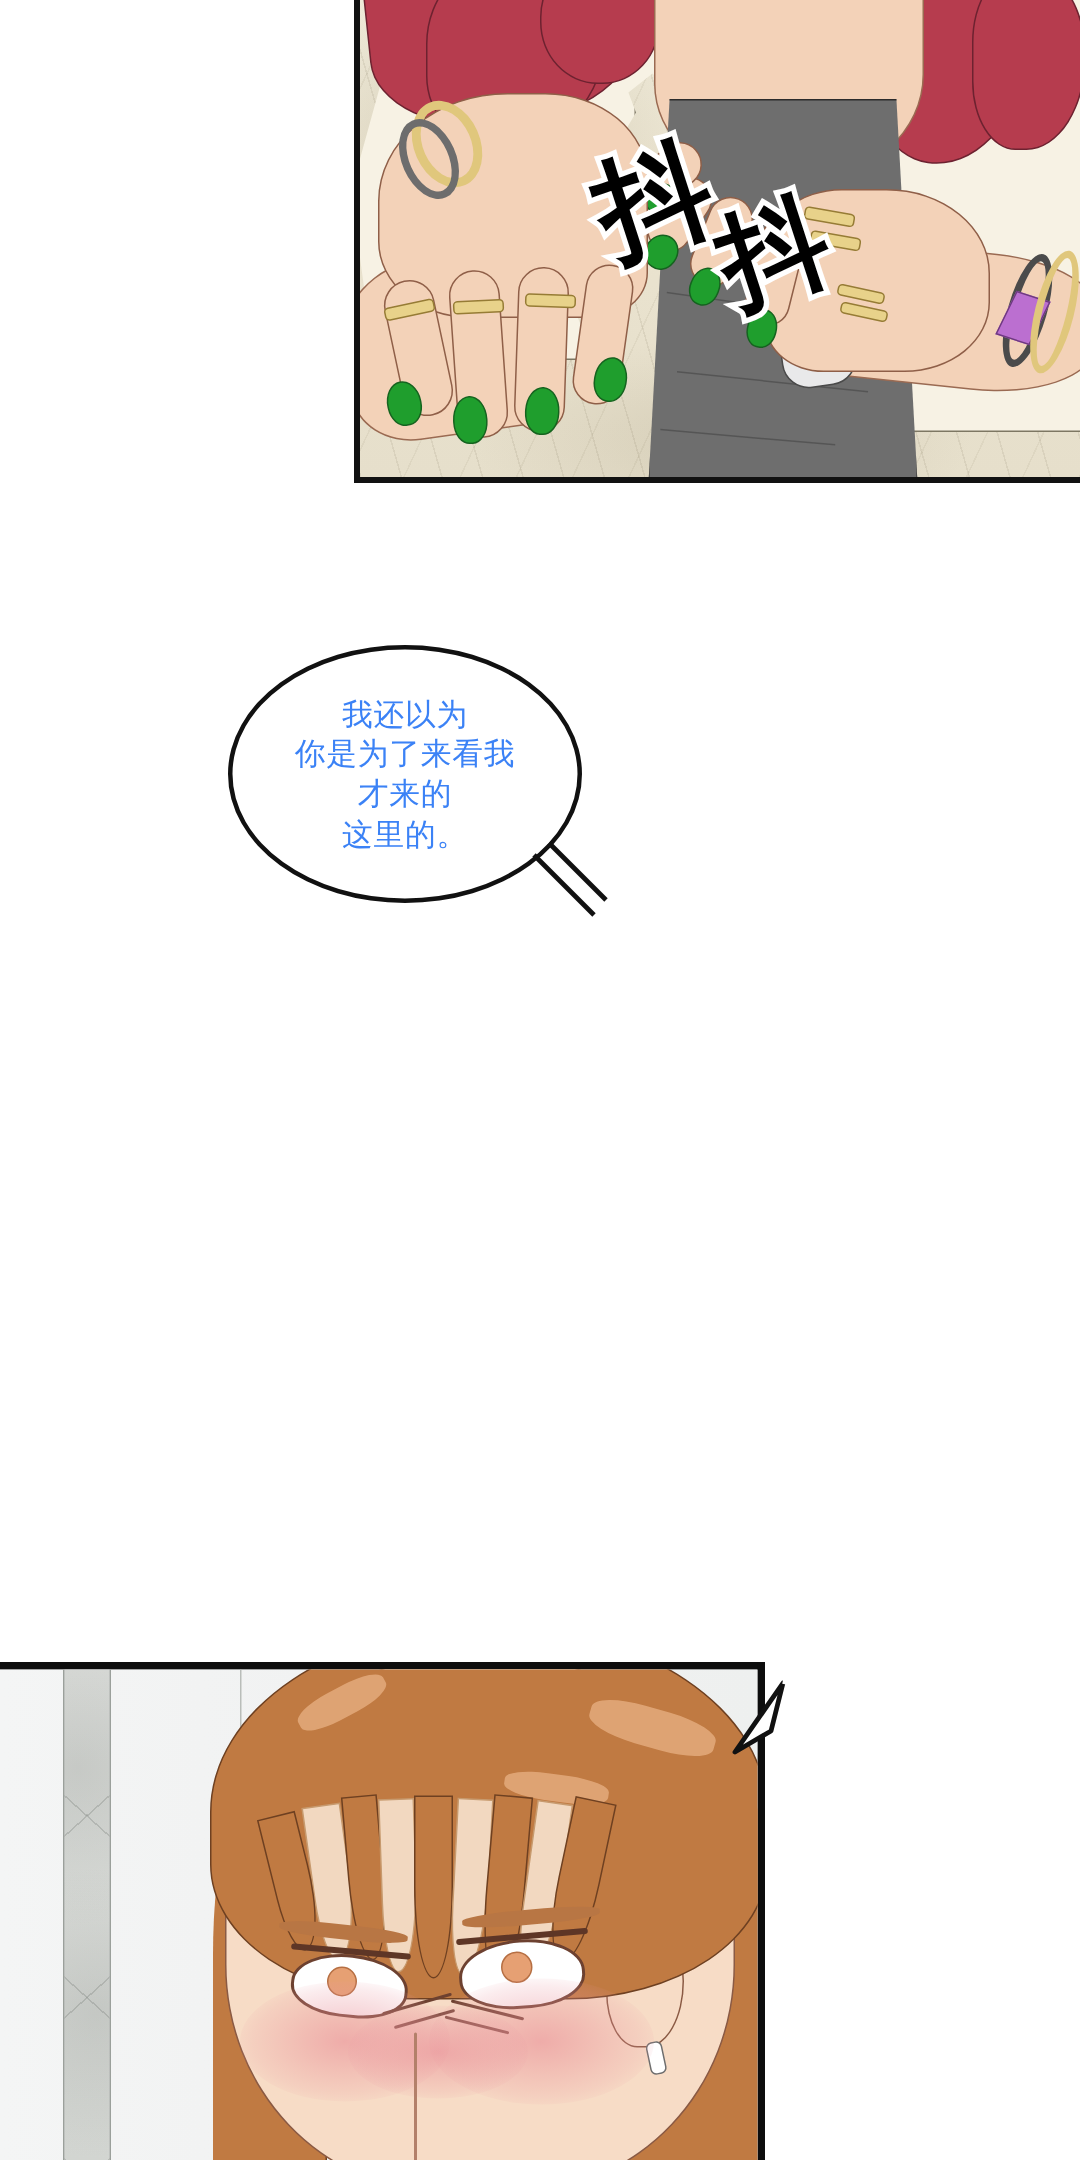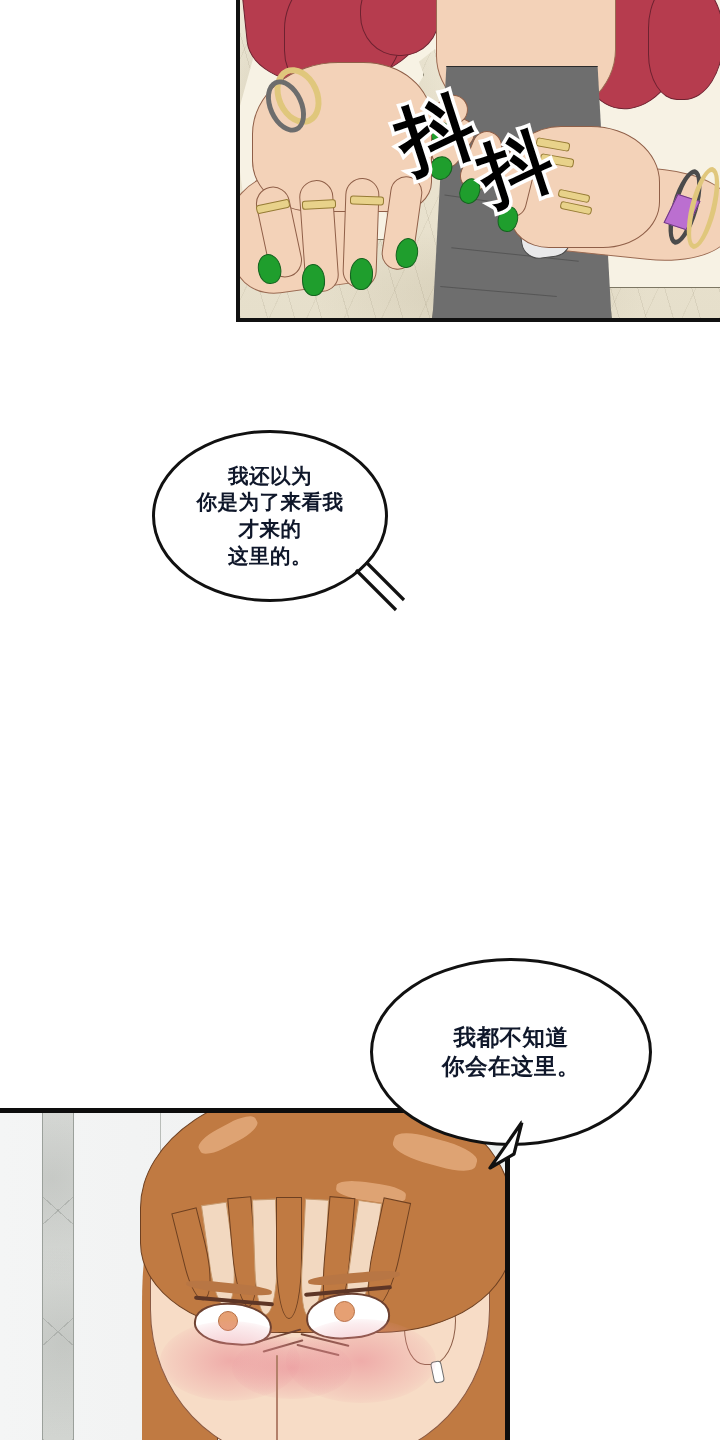--- a/index.html
+++ b/index.html
@@ -258,22 +258,22 @@
     position:absolute;
     background:#ffffff;
     border:3.2px solid #111;
     border-radius:50%;
     display:flex; align-items:center; justify-content:center;
     text-align:center;
     z-index:40;
   }
   .bubble-text {
     font-family:"DejaVu Sans", sans-serif;
-    color:#0f172a;
-    font-weight:700;
+    color:#3b82f6;
+    font-weight:400;
     line-height:1.30;
     white-space:pre-line;
     letter-spacing:.5px;
   }
   #bubble-1 { left:152px; top:430px; width:236px; height:172px; }
   #bubble-1 .bubble-text { font-size:20.5px; }
   #bubble-2 { left:352px; top:606px; width:176px; height:116px; }
   #bubble-2 .bubble-text { font-size:20.5px; }
   #bubble-3 { left:370px; top:958px; width:282px; height:188px; }
   #bubble-3 .bubble-text { font-size:22.5px; }
@@ -400,23 +400,19 @@
   </svg>
 
   <div class="bubble" id="bubble-1">
     <div class="bubble-text">我还以为
 你是为了来看我
 才来的
 这里的。</div>
   </div>
 
 
-  <div class="bubble" id="bubble-3">
-    <div class="bubble-text">我都不知道
-你会在这里。</div>
-  </div>
 
   <svg class="tail-svg" style="left:470px;top:1120px;width:70px;height:70px;" viewBox="0 0 70 70">
     <path d="M52,2 L20,48 L44,34 Z" fill="#ffffff" stroke="#111" stroke-width="3.2" stroke-linejoin="round"></path>
     <path d="M52,0 L62,2" stroke="#ffffff" stroke-width="5" fill="none"></path>
   </svg>
 
 </div>
 
 </body></html>

